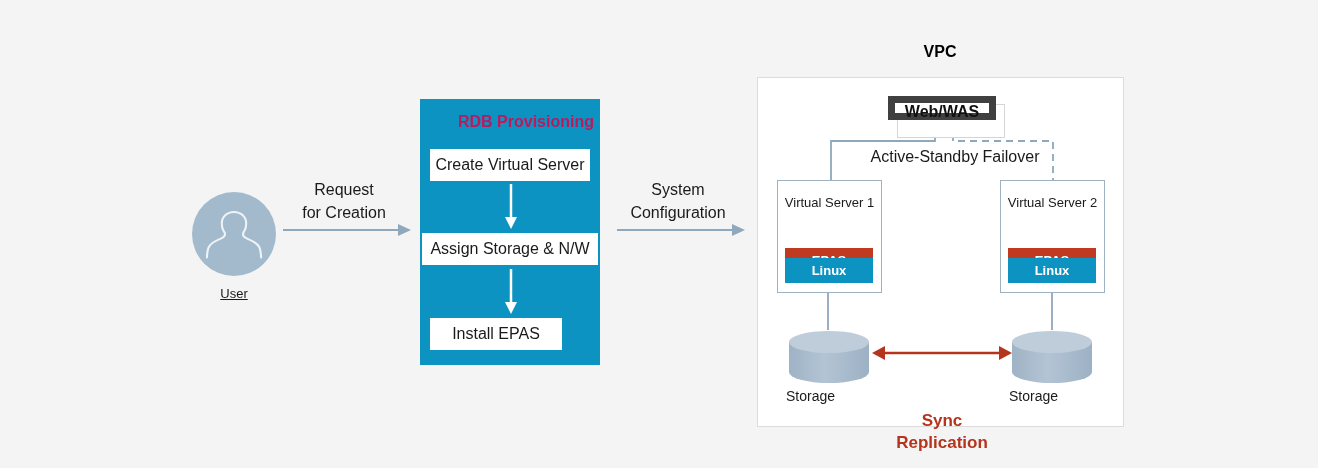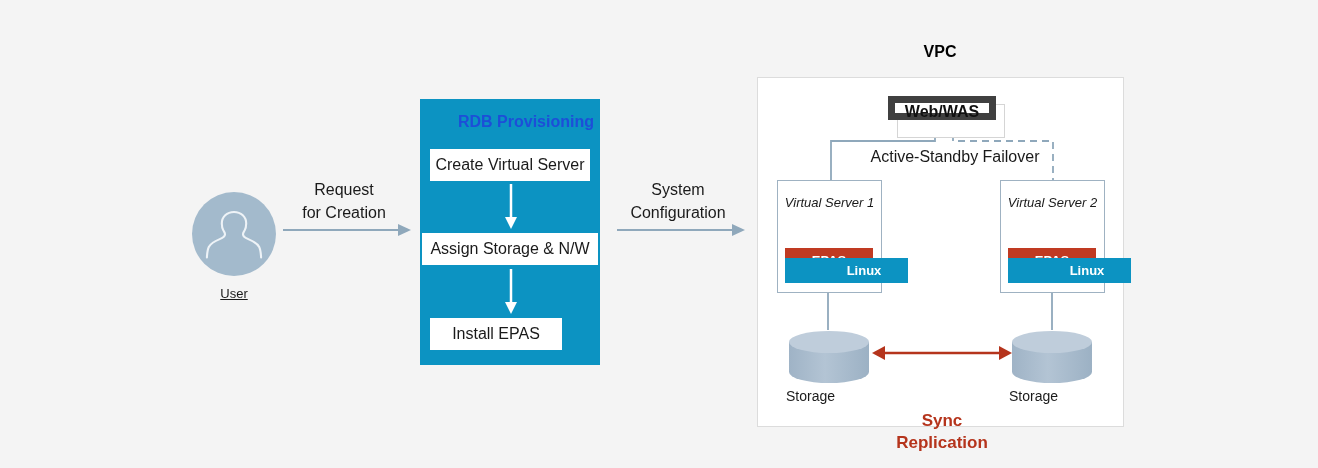--- a/index.html
+++ b/index.html
@@ -60,21 +60,21 @@
     left: 420px; top: 99px;
     width: 180px; height: 266px;
     background: #0c93c2;
   }
   #rdb-title {
     left: 420px; top: 113px;
     width: 212px;
     text-align: center;
     font-size: 16px;
     font-weight: bold;
-    color: #1d4ed8;
+    color: #be185d;
   }
   .rdb-step {
     background: #ffffff;
     color: #1a1a1a;
     font-size: 16px;
     display: flex;
     align-items: center;
     justify-content: center;
     text-align: center;
     white-space: nowrap;
@@ -137,36 +137,35 @@
     border: 1px solid #9fb2c2;
     box-sizing: border-box;
   }
   #vserver-1 { left: 777px; top: 180px; width: 105px; height: 113px; }
   #vserver-2 { left: 1000px; top: 180px; width: 105px; height: 113px; }
   .vserver-title {
     font-size: 13px;
     text-align: center;
     color: #1a1a1a;
     white-space: nowrap;
-    font-style: italic;
   }
   #vserver-1-title { left: 777px; top: 195px; width: 105px; }
   #vserver-2-title { left: 1000px; top: 195px; width: 105px; }
 
   .layer-chip {
     display: flex;
     align-items: center;
     justify-content: center;
     font-size: 13px;
     font-weight: bold;
     color: #ffffff;
     white-space: nowrap;
   }
   .chip-epas  { background: #c03a22; margin-top: 22px; }
-  .chip-linux { background: #0c93c2; padding-left: 35px; }
+  .chip-linux { background: #0c93c2; }
   #vs1-epas  { left: 785px;  top: 226px; width: 88px; height: 25px; }
   #vs1-linux { left: 785px;  top: 258px; width: 88px; height: 25px; }
   #vs2-epas  { left: 1008px; top: 226px; width: 88px; height: 25px; }
   #vs2-linux { left: 1008px; top: 258px; width: 88px; height: 25px; }
 
   
   .storage-label {
     font-size: 14px;
     text-align: left;
     color: #1a1a1a;

